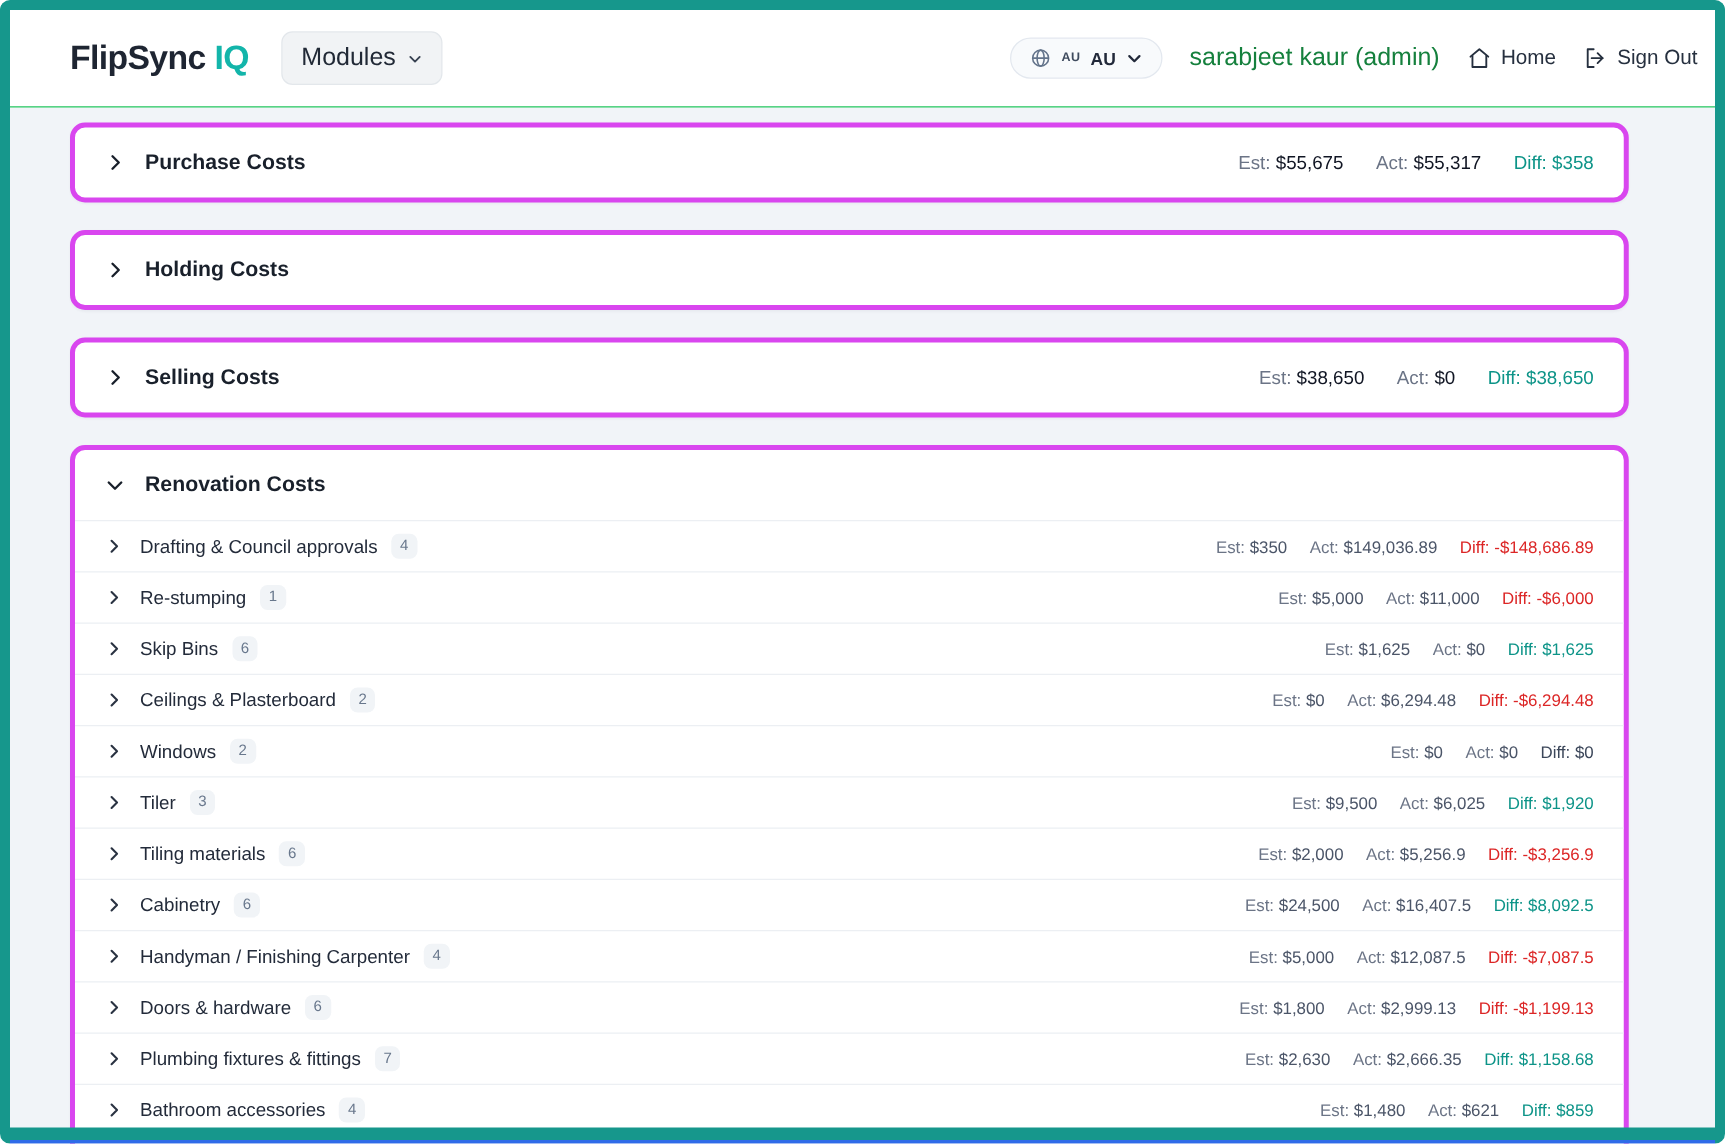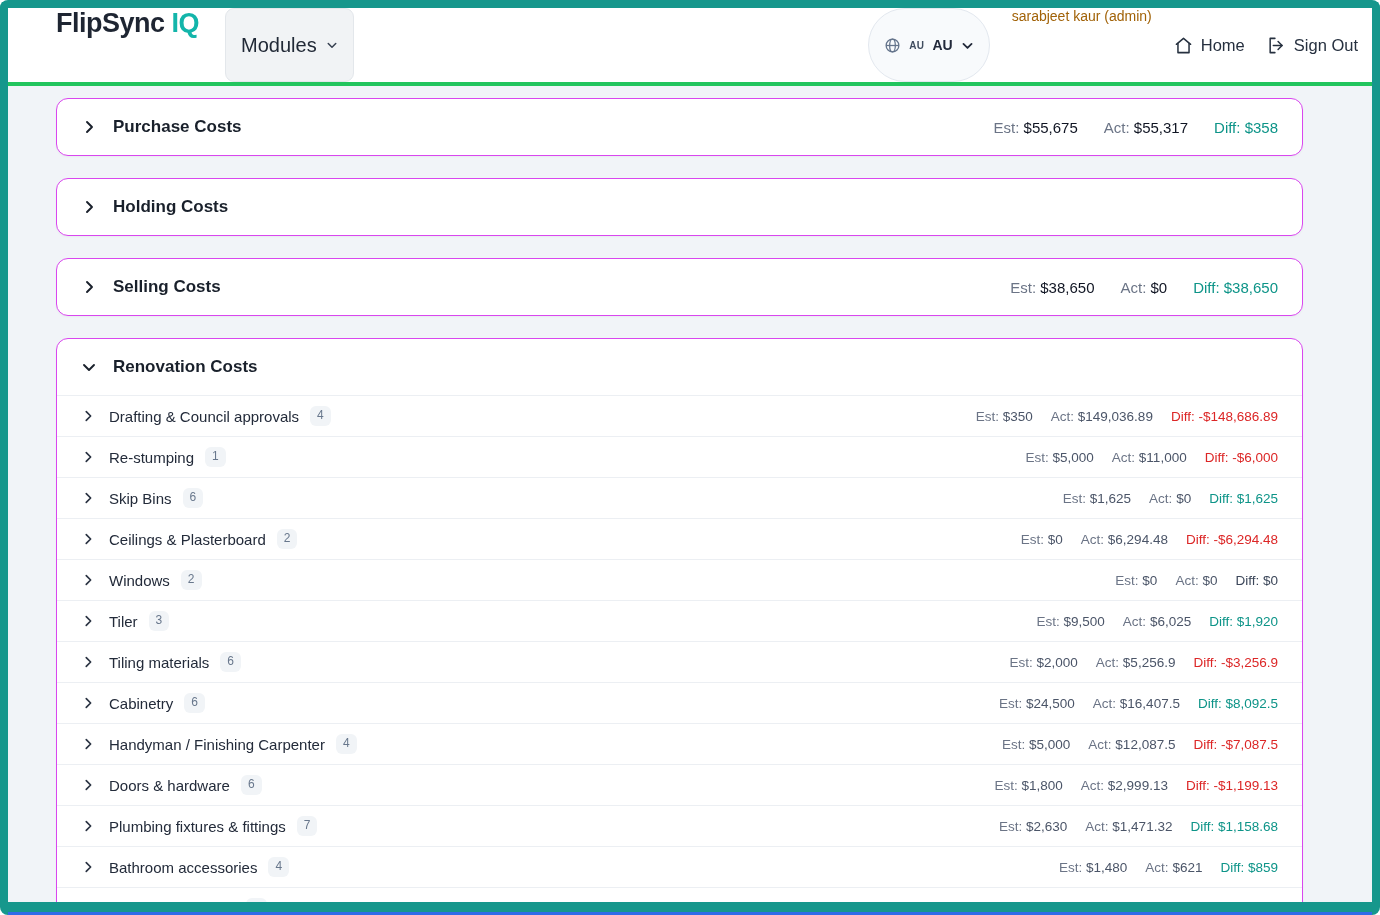--- a/index.html
+++ b/index.html
@@ -7,48 +7,48 @@
   .page {
     position:relative; width:1380px; height:915px;
     border:8px solid #16978c; border-bottom:0; border-radius:8px;
     overflow:hidden; background:#f1f4f8;
   }
   .bottom-bar-teal { position:absolute; left:0; right:0; bottom:3px; height:10px; background:#16978c; z-index:9; }
   .bottom-bar-blue { position:absolute; left:0; right:0; bottom:0; height:3px; background:#2f6be8; z-index:10; }
 
   
   header {
-    height:78px; background:#ffffff; border-bottom:4px solid #22c55e;
-    display:flex; padding:0 14px 0 48px; gap:22px;
+    height:78px; background:#ffffff; border-bottom:1px solid #22c55e;
+    display:flex; align-items:center; padding:0 14px 0 48px; gap:22px;
   }
   .brand { font-size:27px; font-weight:700; color:#1e2532; letter-spacing:-0.5px; }
   .brand .accent { color:#13b5aa; margin-left:7px; }
   .modules-btn {
     display:flex; align-items:center; gap:9px; background:#f1f3f5; border:1px solid #e3e7eb;
     border-radius:9px; padding:9px 15px; font-size:20px; color:#212936; cursor:pointer;
     font-family:inherit; margin-left:4px;
   }
   .spacer { flex:1; }
   .locale-pill {
     display:flex; align-items:center; gap:8px; background:#f8fafc; border:1px solid #e3e8ef;
     border-radius:9999px; padding:7px 15px; cursor:pointer; font-family:inherit;
   }
   .locale-pill .flag { font-size:10px; font-weight:700; color:#3f4b5e; letter-spacing:.4px; }
   .locale-pill .code { font-size:14px; font-weight:700; color:#22293a; }
-  .user-name { color:#a16207; font-size:14px; }
+  .user-name { color:#15803d; font-size:20px; }
   .nav-link {
     display:flex; align-items:center; gap:8px; color:#26303f; font-size:16.5px;
     text-decoration:none; cursor:pointer; background:none; border:none; font-family:inherit;
   }
   .icon { display:inline-flex; align-items:center; justify-content:center; }
 
   
   main { padding:12px 69px 0 48px; }
   .card {
-    background:#ffffff; border:1px solid #d946ef; border-radius:12px;
+    background:#ffffff; border:4px solid #d946ef; border-radius:12px;
     box-shadow:0 1px 2px rgba(16,24,40,.04); margin-bottom:22px; overflow:hidden;
   }
   .card-head {
     display:flex; align-items:center; height:56px; padding:0 24px; cursor:pointer; gap:16px;
   }
   .card-head .chev { color:#19202b; transition:transform .15s; }
   .card.expanded .card-head .chev { transform:rotate(90deg); }
   .title { font-size:17px; font-weight:700; color:#19202b; }
   .vals { margin-left:auto; display:flex; align-items:center; gap:26px; font-size:15px; }
   .vals .pair { white-space:nowrap; }
@@ -342,21 +342,21 @@
   <div class="item-row">
     <span class="chev icon">
       <svg width="14" height="14" viewBox="0 0 16 16" fill="none" stroke="currentColor" stroke-width="1.9" stroke-linecap="round" stroke-linejoin="round">
                   <polyline points="6,3 11,8 6,13"></polyline>
                 </svg>
     </span>
     <span class="item-label">Plumbing fixtures &amp; fittings</span>
     <span class="count-badge">7</span>
     <div class="item-vals">
       <span class="pair"><span class="lbl">Est:</span> <span class="val">$2,630</span></span>
-      <span class="pair"><span class="lbl">Act:</span> <span class="val">$1,471.32</span></span>
+      <span class="pair"><span class="lbl">Act:</span> <span class="val">$2,666.35</span></span>
       <span class="pair positive"><span class="lbl">Diff:</span> <span class="val">$1,158.68</span></span>
     </div>
   </div>
 
   <div class="item-row">
     <span class="chev icon">
       <svg width="14" height="14" viewBox="0 0 16 16" fill="none" stroke="currentColor" stroke-width="1.9" stroke-linecap="round" stroke-linejoin="round">
                   <polyline points="6,3 11,8 6,13"></polyline>
                 </svg>
     </span>

